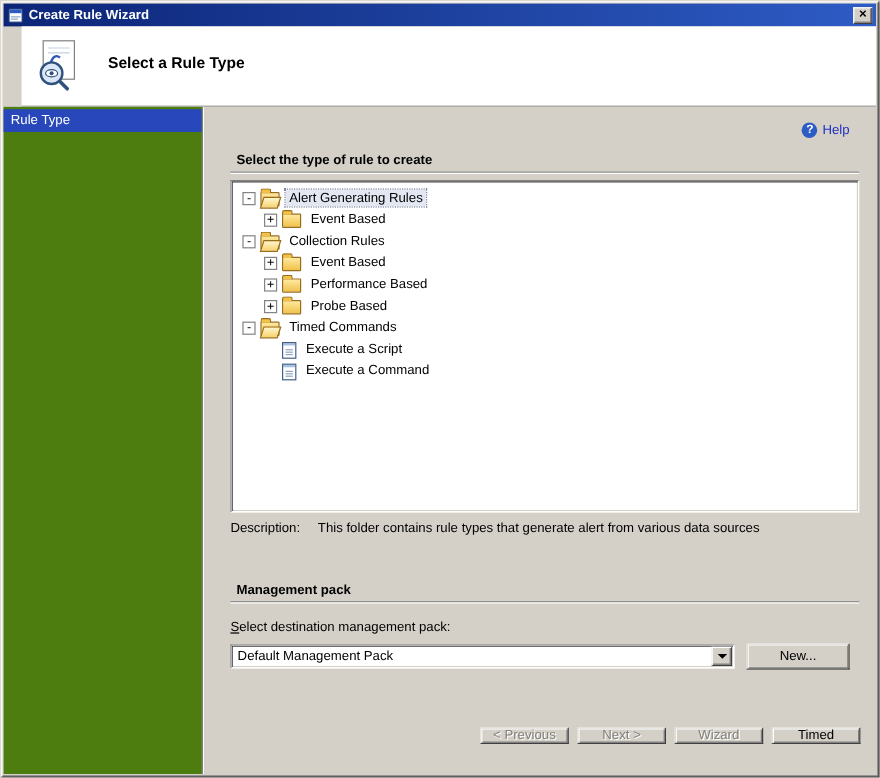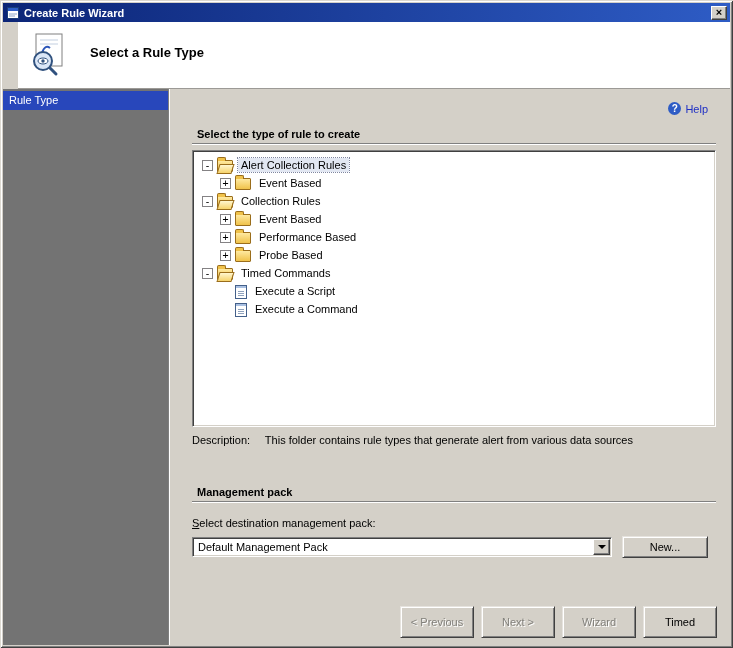--- a/index.html
+++ b/index.html
@@ -24,21 +24,21 @@
     line-height:11px; text-align:center; padding:0; cursor:default; }
 
   
   .header { position:absolute; left:18px; right:3px; top:22px; height:67px;
     background:#ffffff; border-bottom:1px solid #9c9a96; }
   .header-icon { position:absolute; left:9px; top:9px; }
   .header-title { position:absolute; left:72px; top:23px; font-size:13px; font-weight:bold; }
 
   
   .sidebar { position:absolute; left:3px; top:89px; width:166px; bottom:3px;
-    border-right:1px solid #808080; box-shadow:1px 0 0 #ffffff; background:#737373; }
+    border-right:1px solid #808080; box-shadow:1px 0 0 #ffffff; background:#4d7c0f; }
   .side-item.active { margin-top:2px; height:19px; line-height:19px; padding-left:6px;
     background:#2847bb; color:#ffffff; white-space:nowrap; }
 
   
   .main { position:absolute; left:170px; top:89px; right:3px; bottom:3px; }
 
   .help { position:absolute; top:13px; right:22px; display:flex; align-items:center; gap:4px; cursor:pointer; }
   .help-icon { width:13px; height:13px; border-radius:50%; background:#2e5cc5; color:#fff;
     font-size:10px; font-weight:bold; line-height:13px; text-align:center; }
   .help-text { color:#1f2fc4; }
@@ -90,21 +90,21 @@
     box-shadow: inset -1px -1px 0 #808080;
     display:flex; align-items:center; justify-content:center; }
   .combo-arrow { width:0; height:0; border-left:4px solid transparent;
     border-right:4px solid transparent; border-top:4px solid #000; }
 
   
   .btn3d { background:#d4d0c8; border:1px solid; border-color:#e6e3de #404040 #404040 #e6e3de;
     box-shadow: inset 1px 1px 0 #ffffff, inset -1px -1px 0 #808080;
     font-family:"Liberation Sans",sans-serif; font-size:11px; color:#000; padding:0; cursor:default; }
   .new-btn { position:absolute; left:452px; top:447px; width:86px; height:22px; }
-  .foot-btn { position:absolute; top:517px; width:74px; height:32px; }
+  .foot-btn { position:absolute; top:517px; width:74px; height:14px; }
   .foot-btn.prev { left:230px; } .foot-btn.next { left:311px; }
   .foot-btn.create { left:392px; } .foot-btn.cancel { left:473px; }
   .btn3d.disabled { color:#82807b; text-shadow:1px 1px 0 #ffffff; }
 </style>
 </head>
 <body>
 
 <div class="window">
 
   <div class="titlebar">
@@ -147,21 +147,21 @@
       <span class="help-text">Help</span>
     </div>
 
     <div class="group-title gt1">Select the type of rule to create</div>
     <div class="group-line gl1"></div>
 
     <div class="tree">
       <div class="trow lvl0">
         <span class="exp">-</span>
         <span class="ticon folder open"></span>
-        <span class="tlabel sel">Alert Collection Rules</span>
+        <span class="tlabel sel">Alert Generating Rules</span>
       </div>
       <div class="trow lvl1">
         <span class="exp">+</span>
         <span class="ticon folder"></span>
         <span class="tlabel">Event Based</span>
       </div>
       <div class="trow lvl0">
         <span class="exp">-</span>
         <span class="ticon folder open"></span>
         <span class="tlabel">Collection Rules</span>

